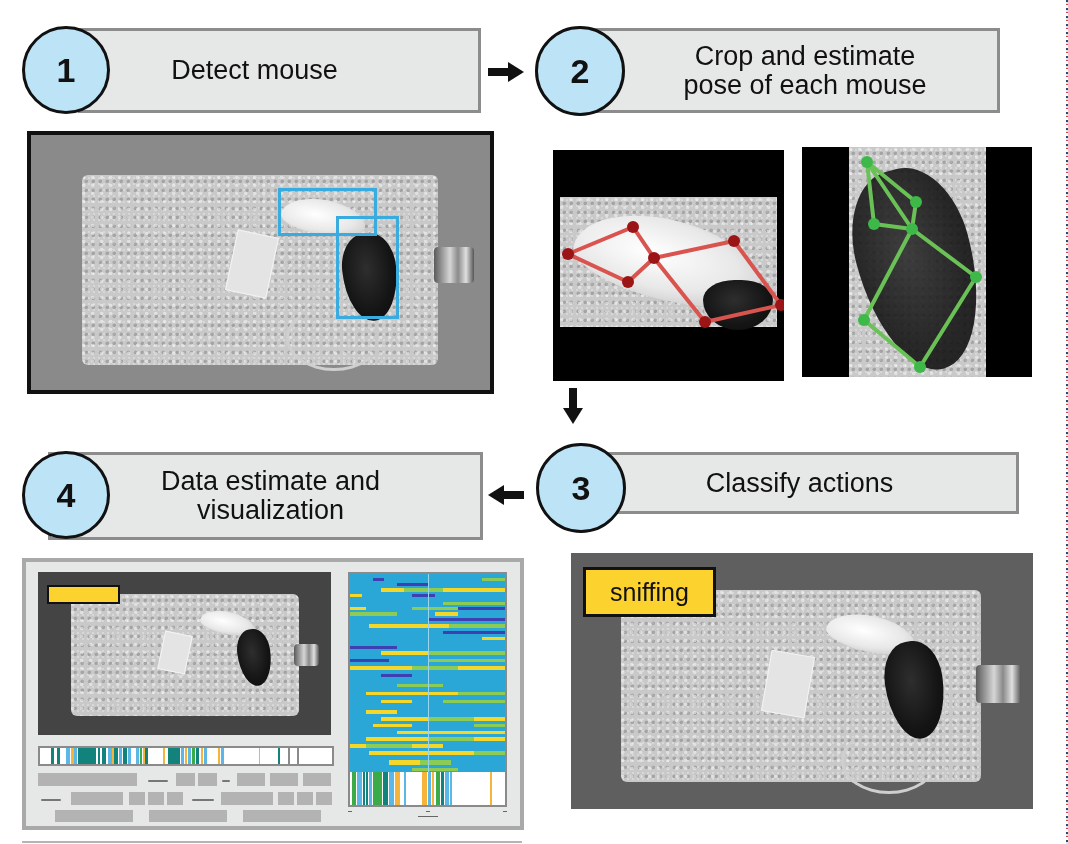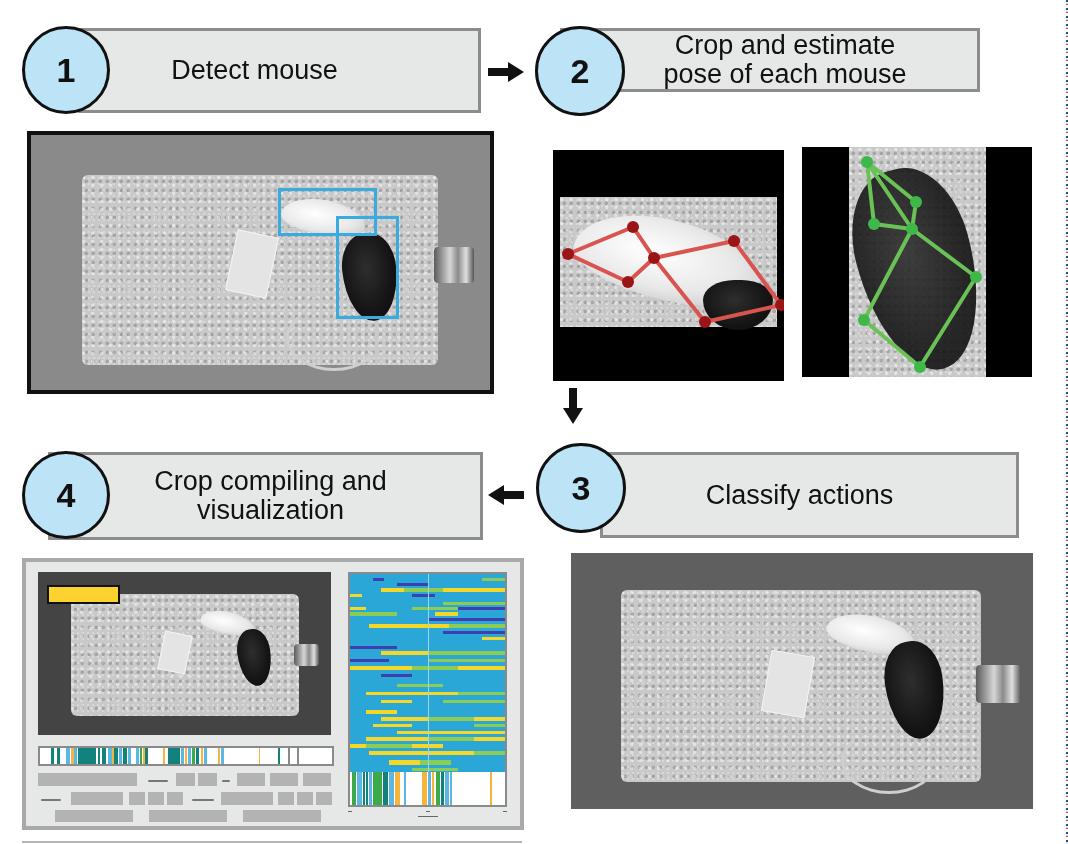--- a/index.html
+++ b/index.html
@@ -56,21 +56,21 @@
 </div>
 <div class="step-circle" style="left:22px;top:26px;width:88px;height:88px;">
   <span>1</span>
 </div>
 
 <svg class="arrow" style="left:488px;top:62px;" width="36" height="20" viewBox="0 0 36 20">
   <rect x="0" y="6" width="22" height="8" fill="#111"></rect>
   <polygon points="20,0 36,10 20,20" fill="#111"></polygon>
 </svg>
 
-<div class="step-box" style="left:560px;top:28px;width:420px;height:64px;">
+<div class="step-box" style="left:580px;top:28px;width:420px;height:85px;">
   <span class="step-label" style="margin-left:30px;">Crop and estimate
 pose of each mouse</span>
 </div>
 <div class="step-circle" style="left:535px;top:26px;width:90px;height:90px;">
   <span>2</span>
 </div>
 
 <div class="photo" style="left:27px;top:131px;width:467px;height:263px;border:4px solid #111;box-sizing:border-box;background:#8a8a8a;">
   <div class="bedding" style="left:51px;top:40px;width:356px;height:190px;"></div>
   <div class="nestlet" style="left:200px;top:98px;width:40px;height:60px;transform:rotate(12deg);"></div>
@@ -123,46 +123,49 @@
     </g>
   </svg>
 </div>
 
 <svg class="arrow" style="left:563px;top:388px;" width="20" height="36" viewBox="0 0 20 36">
   <rect x="6" y="0" width="8" height="22" fill="#111"></rect>
   <polygon points="0,20 20,20 10,36" fill="#111"></polygon>
 </svg>
 
 <div class="step-box" style="left:48px;top:452px;width:435px;height:88px;">
-  <span class="step-label" style="margin-left:10px;">Crop compiling and
+  <span class="step-label" style="margin-left:10px;">Data estimate and
 visualization</span>
 </div>
 <div class="step-circle" style="left:22px;top:451px;width:88px;height:88px;">
   <span>4</span>
 </div>
 
 <svg class="arrow" style="left:488px;top:485px;" width="36" height="20" viewBox="0 0 36 20">
   <rect x="14" y="6" width="22" height="8" fill="#111"></rect>
   <polygon points="16,0 0,10 16,20" fill="#111"></polygon>
 </svg>
 
-<div class="step-box" style="left:600px;top:452px;width:419px;height:86px;">
+<div class="step-box" style="left:600px;top:452px;width:419px;height:62px;">
   <span class="step-label" style="margin-left:-20px;">Classify actions</span>
 </div>
 <div class="step-circle" style="left:536px;top:443px;width:90px;height:90px;">
   <span>3</span>
 </div>
 
 <div class="photo" style="left:571px;top:553px;width:462px;height:256px;background:#5f5f5f;">
   <div class="bedding" style="left:50px;top:37px;width:360px;height:192px;"></div>
   <div class="nestlet" style="left:195px;top:100px;width:42px;height:60px;transform:rotate(10deg);"></div>
   <div class="mouse-white" style="left:255px;top:63px;width:90px;height:36px;transform:rotate(12deg);"></div>
   <div class="mouse-black" style="left:315px;top:88px;width:58px;height:98px;transform:rotate(-8deg);"></div>
   <div class="tail" style="left:270px;top:175px;width:90px;height:60px;"></div>
   <div class="bottle" style="left:405px;top:112px;width:45px;height:38px;"></div>
+  <div class="label-tag" style="left:12px;top:14px;width:133px;height:50px;">
+    <span>sniffing</span>
+  </div>
 </div>
 
 <div class="dash" style="left:22px;top:558px;width:502px;height:272px;">
 
   <div class="photo" style="left:12px;top:10px;width:293px;height:163px;background:#444;">
     <div class="bedding" style="left:33px;top:22px;width:228px;height:122px;"></div>
     <div class="nestlet" style="left:123px;top:61px;width:26px;height:37px;transform:rotate(12deg);"></div>
     <div class="mouse-white" style="left:162px;top:40px;width:55px;height:22px;transform:rotate(12deg);"></div>
     <div class="mouse-black" style="left:200px;top:57px;width:33px;height:57px;transform:rotate(-8deg);"></div>
     <div class="bottle" style="left:256px;top:72px;width:25px;height:22px;"></div>

